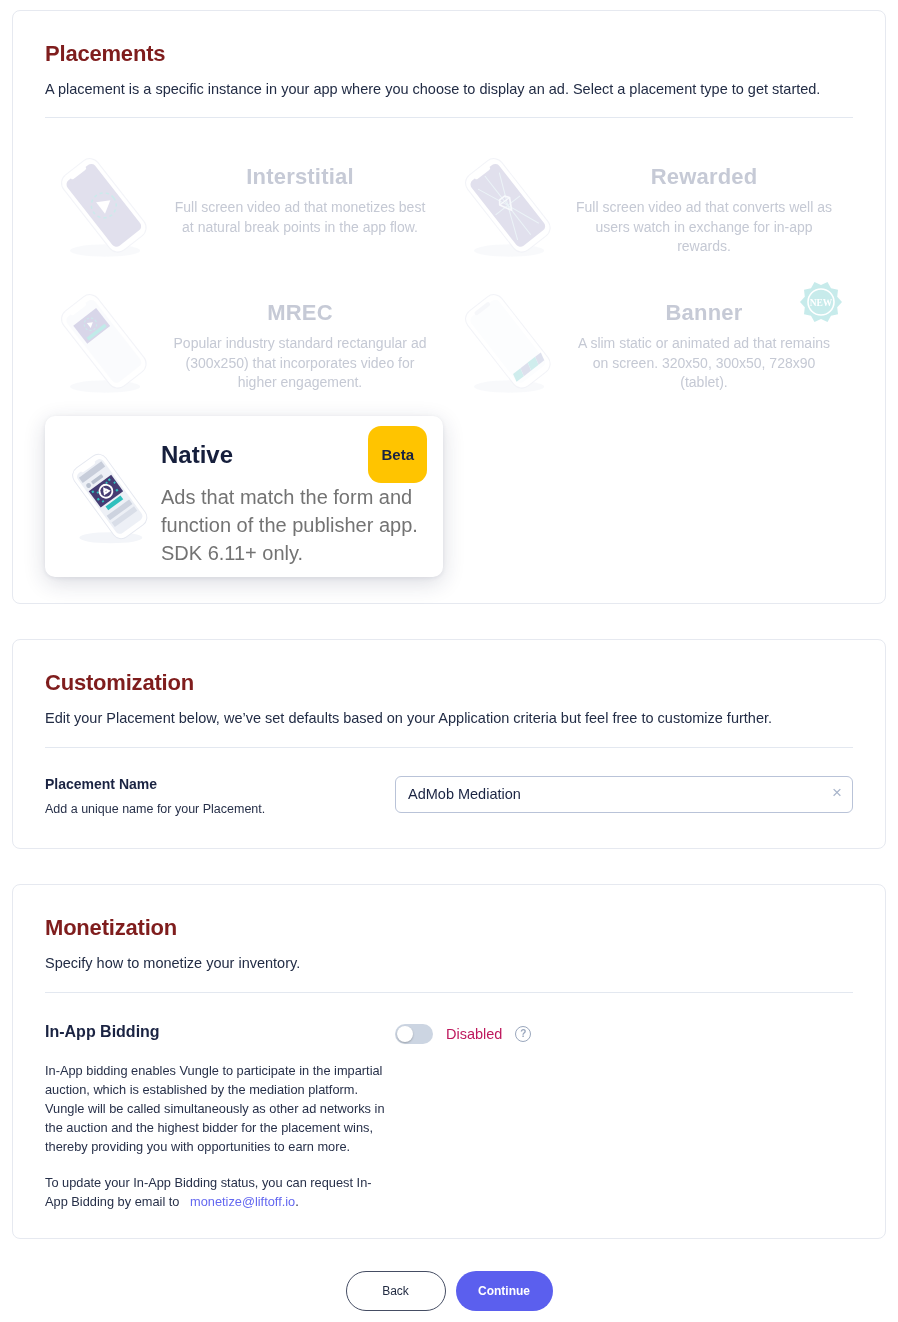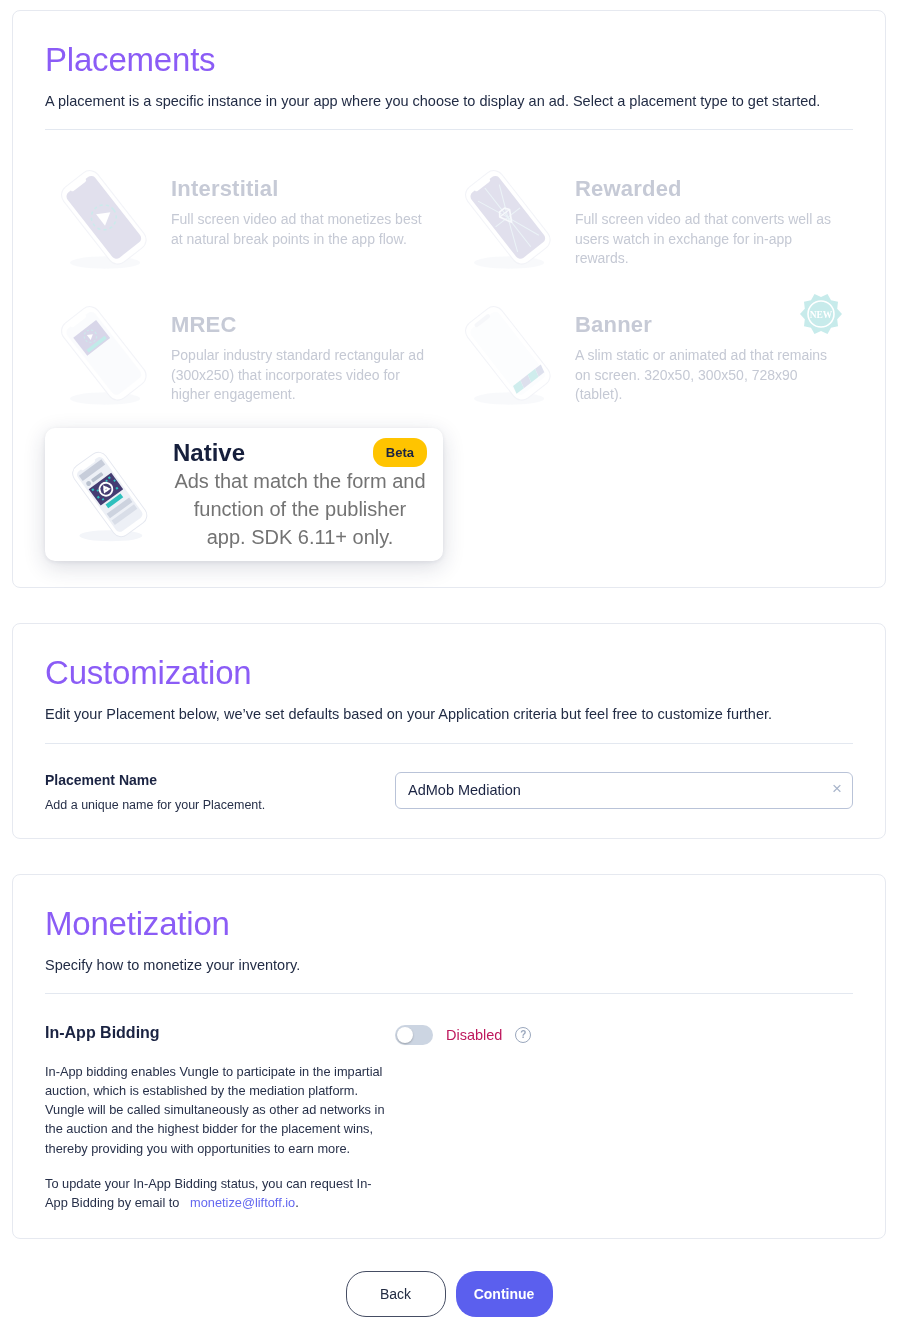--- a/index.html
+++ b/index.html
@@ -10,50 +10,49 @@
     background:#fff;
     border:1px solid #e6e9f0;
     border-radius:8px;
     margin:0 12px;
     padding:30px 32px 26px;
   }
   .card-1 { margin-top:10px; min-height:575px; }
   .card-2 { margin-top:35px; min-height:210px; }
   .card-3 { margin-top:35px; min-height:355px; }
 
-  .section-title { font-size:33px; font-weight:400; color:#8b5cf6; letter-spacing:-0.2px; }
+  .section-title { font-size:22px; font-weight:700; color:#7f1d1d; letter-spacing:-0.2px; }
   .section-sub { font-size:14.5px; color:#222c45; margin-top:12px; line-height:1.4; }
   .divider { border:none; border-top:1px solid #e3e8f0; margin-top:18px; }
 
   
   .options { margin-top:22px; }
   .opt-row { display:flex; }
   .opt { display:flex; align-items:flex-start; width:50%; padding:10px 0 14px; gap:10px; }
   .opt-icon { width:116px; height:112px; flex:0 0 116px; }
   .opt.disabled .opt-icon { opacity:.55; }
-  .opt-text { padding-top:14px; max-width:258px; }
+  .opt-text { padding-top:14px; max-width:258px;text-align:center; }
   .opt-title { font-size:22px; font-weight:700; color:#c6cad6; letter-spacing:.2px; }
   .opt-desc { font-size:14px; line-height:1.38; color:#c5c9d4; margin-top:8px; }
   .opt-banner { position:relative; }
   .new-badge { position:absolute; top:4px; left:350px; width:44px; height:44px; }
 
   
   .native-card {
-    display:flex; align-items:center; gap:12px;
+    display:flex; align-items:center; gap:0;
     width:398px; margin-top:4px; padding:10px 16px 10px 12px;
     background:#fff; border-radius:10px;
     box-shadow:0 6px 22px rgba(28,38,74,.16), 0 1px 4px rgba(28,38,74,.08);
-    text-align:center;
   }
   .native-text { flex:1; }
   .native-head { display:flex; align-items:center; justify-content:space-between; }
   .native-title { font-size:24px; font-weight:800; color:#161f3c; }
   .beta-badge {
-    background:#ffc400; color:#1a2342; font-size:13px; font-weight:700;
-    padding:7px 13px; border-radius:13px;
+    background:#ffc400; color:#1a2342; font-size:15px; font-weight:700;
+    padding:20px 13px; border-radius:13px;
   }
   .native-desc { font-size:20px; color:#737373; line-height:1.4; max-width:260px; }
 
   
   .field-row { display:flex; margin-top:28px; align-items:flex-start; }
   .field-label-col { width:350px; flex:0 0 350px; }
   .field-label { font-size:14px; font-weight:700; color:#1a2342; }
   .field-helper { font-size:12.5px; color:#273049; margin-top:10px; }
   .input-wrap { position:relative; flex:1; max-width:461px; }
   .text-input {
@@ -85,21 +84,21 @@
   }
   .toggle-label { font-size:14.5px; color:#be185d; }
   .help-icon {
     width:16px; height:16px; border:1.4px solid #9aa7bd; border-radius:50%;
     color:#9aa7bd; font-size:10px; font-weight:700; display:flex;
     align-items:center; justify-content:center; cursor:pointer;
   }
 
   
   .footer { display:flex; justify-content:center; gap:10px; margin:32px 0 30px; }
-  .btn { height:46px; border-radius:20px; font-size:14px; cursor:pointer;
+  .btn { height:40px; border-radius:20px; font-size:12px; cursor:pointer;
          font-family:"Liberation Sans",sans-serif; }
   .btn-back { width:100px; background:#fff; border:1px solid #454d63; color:#232c43; font-weight:400; }
   .btn-continue { width:97px; background:#5b5fee; border:none; color:#fff; font-weight:700; }
 </style>
 </head>
 <body>
 
 <section class="card card-1">
   <h1 class="section-title">Placements</h1>
   <p class="section-sub">A placement is a specific instance in your app where you choose to display an ad. Select a placement type to get started.</p>

